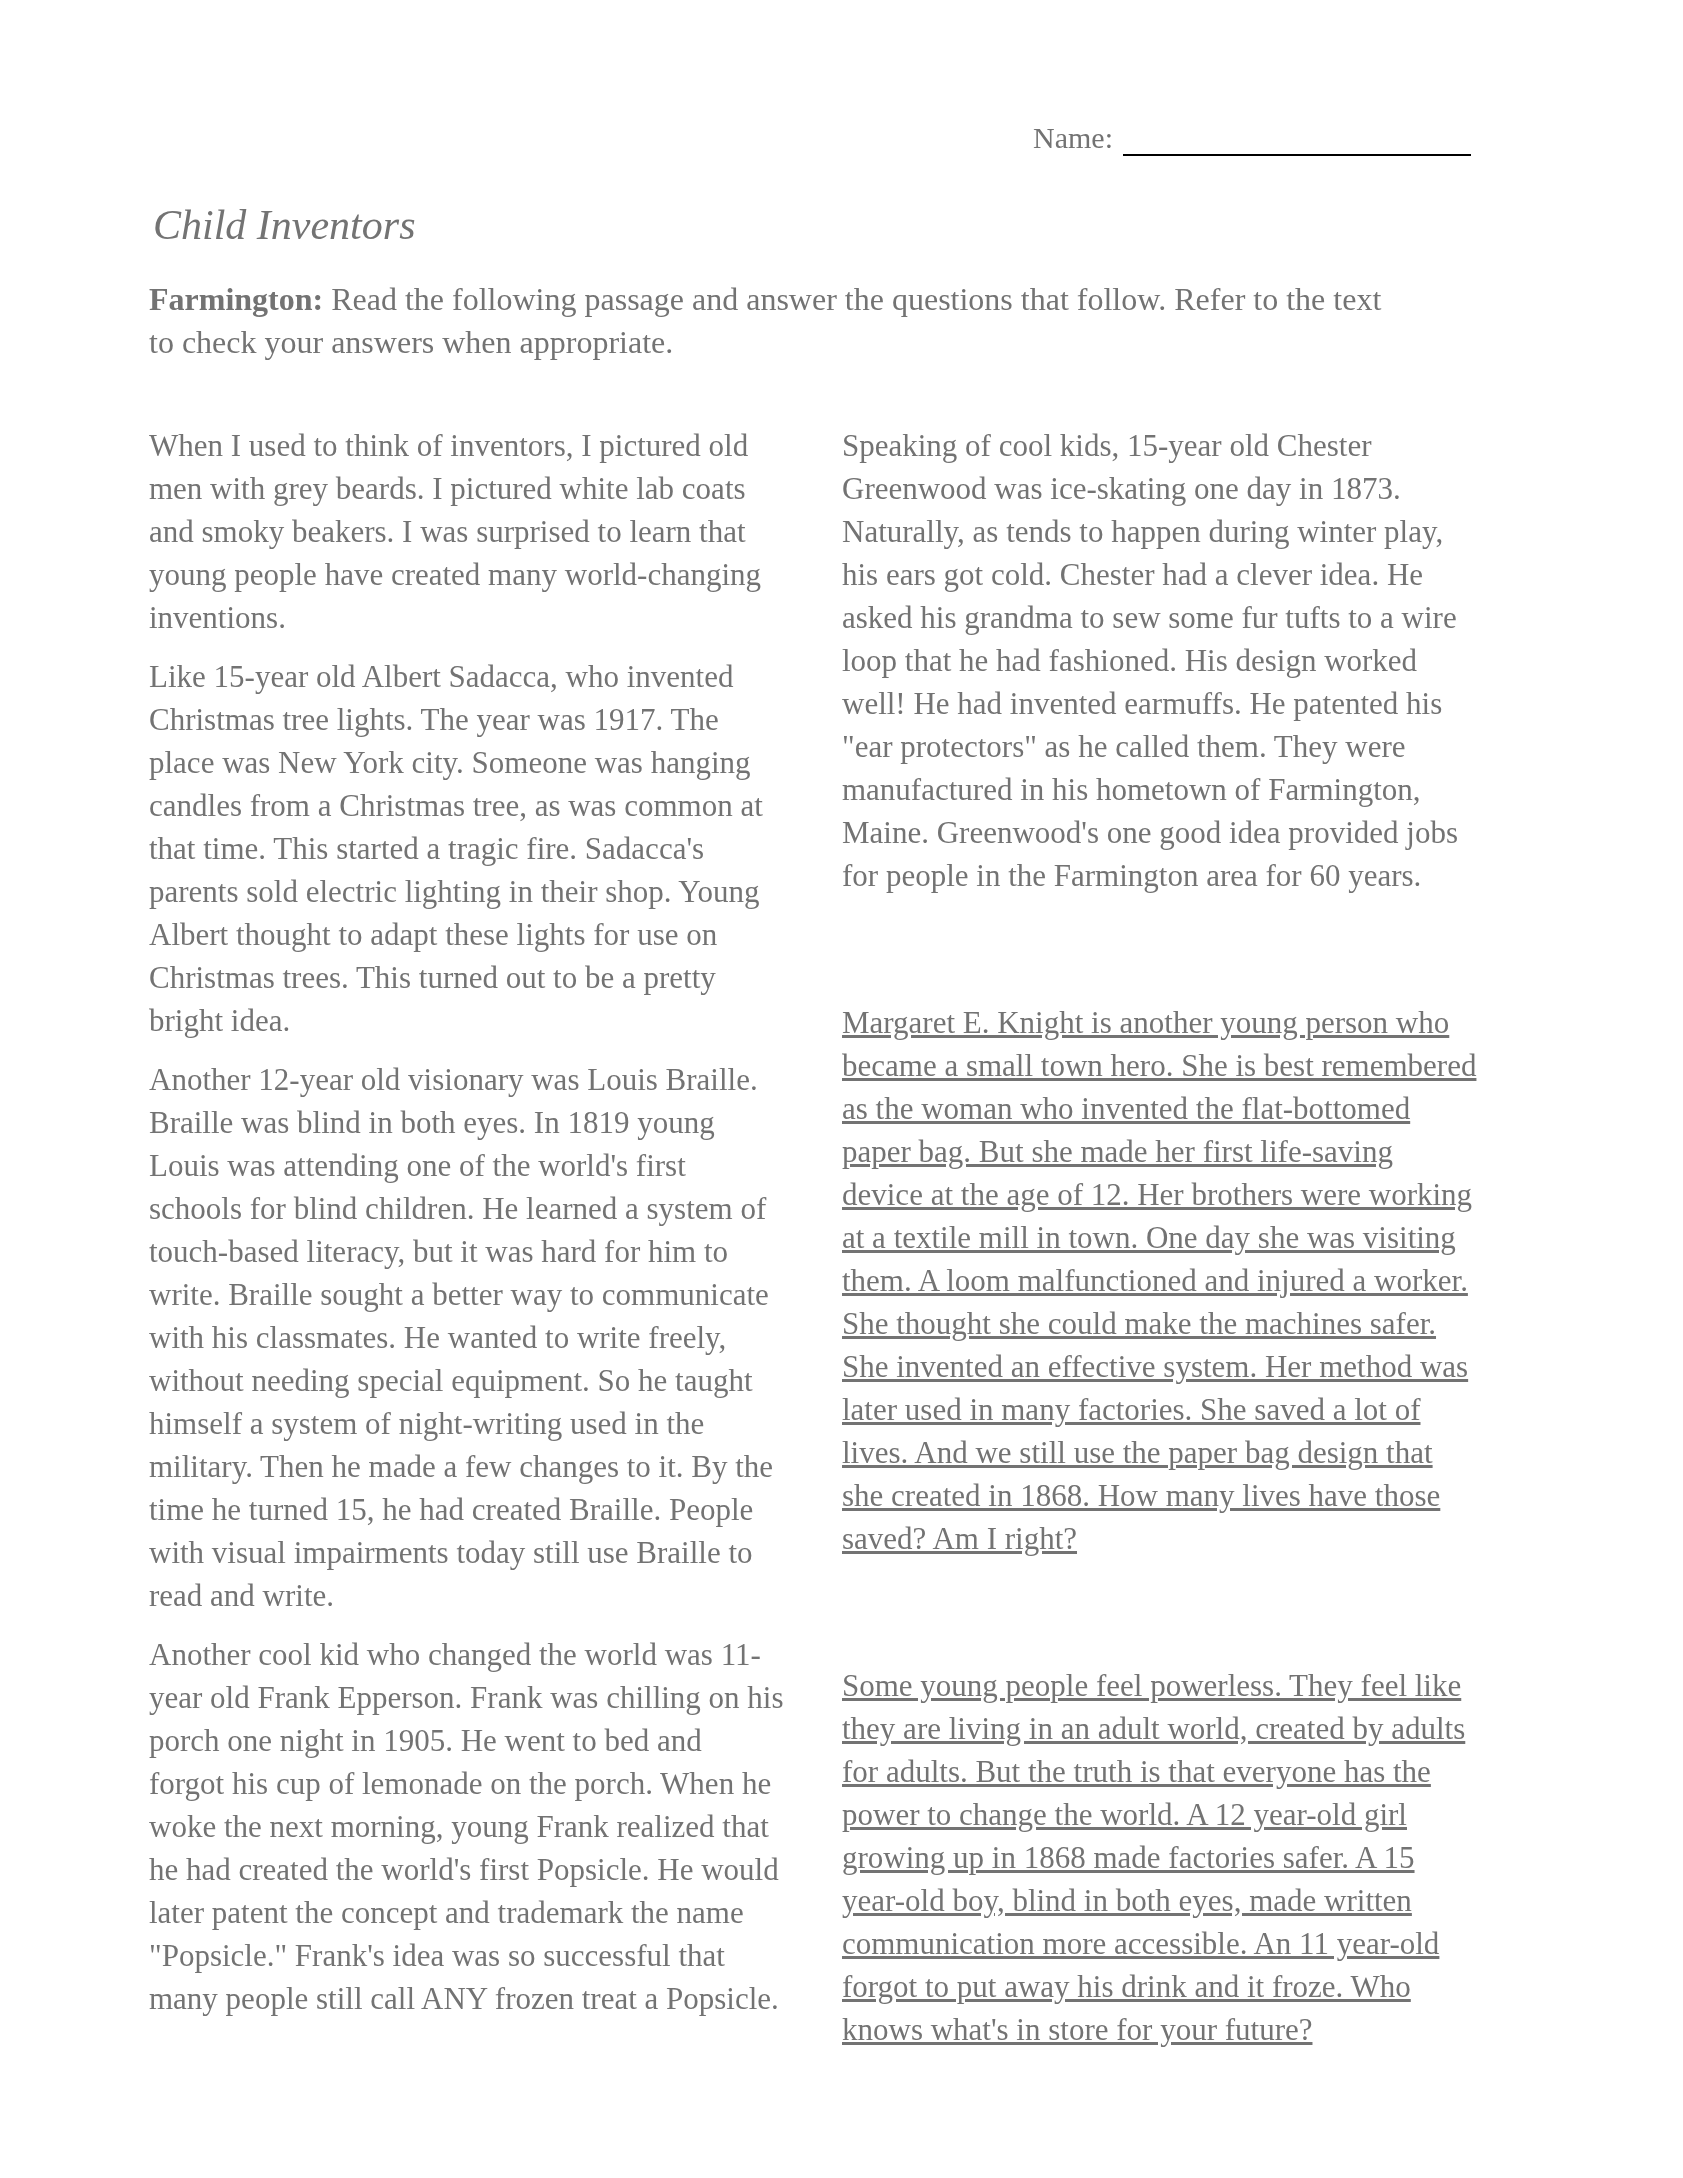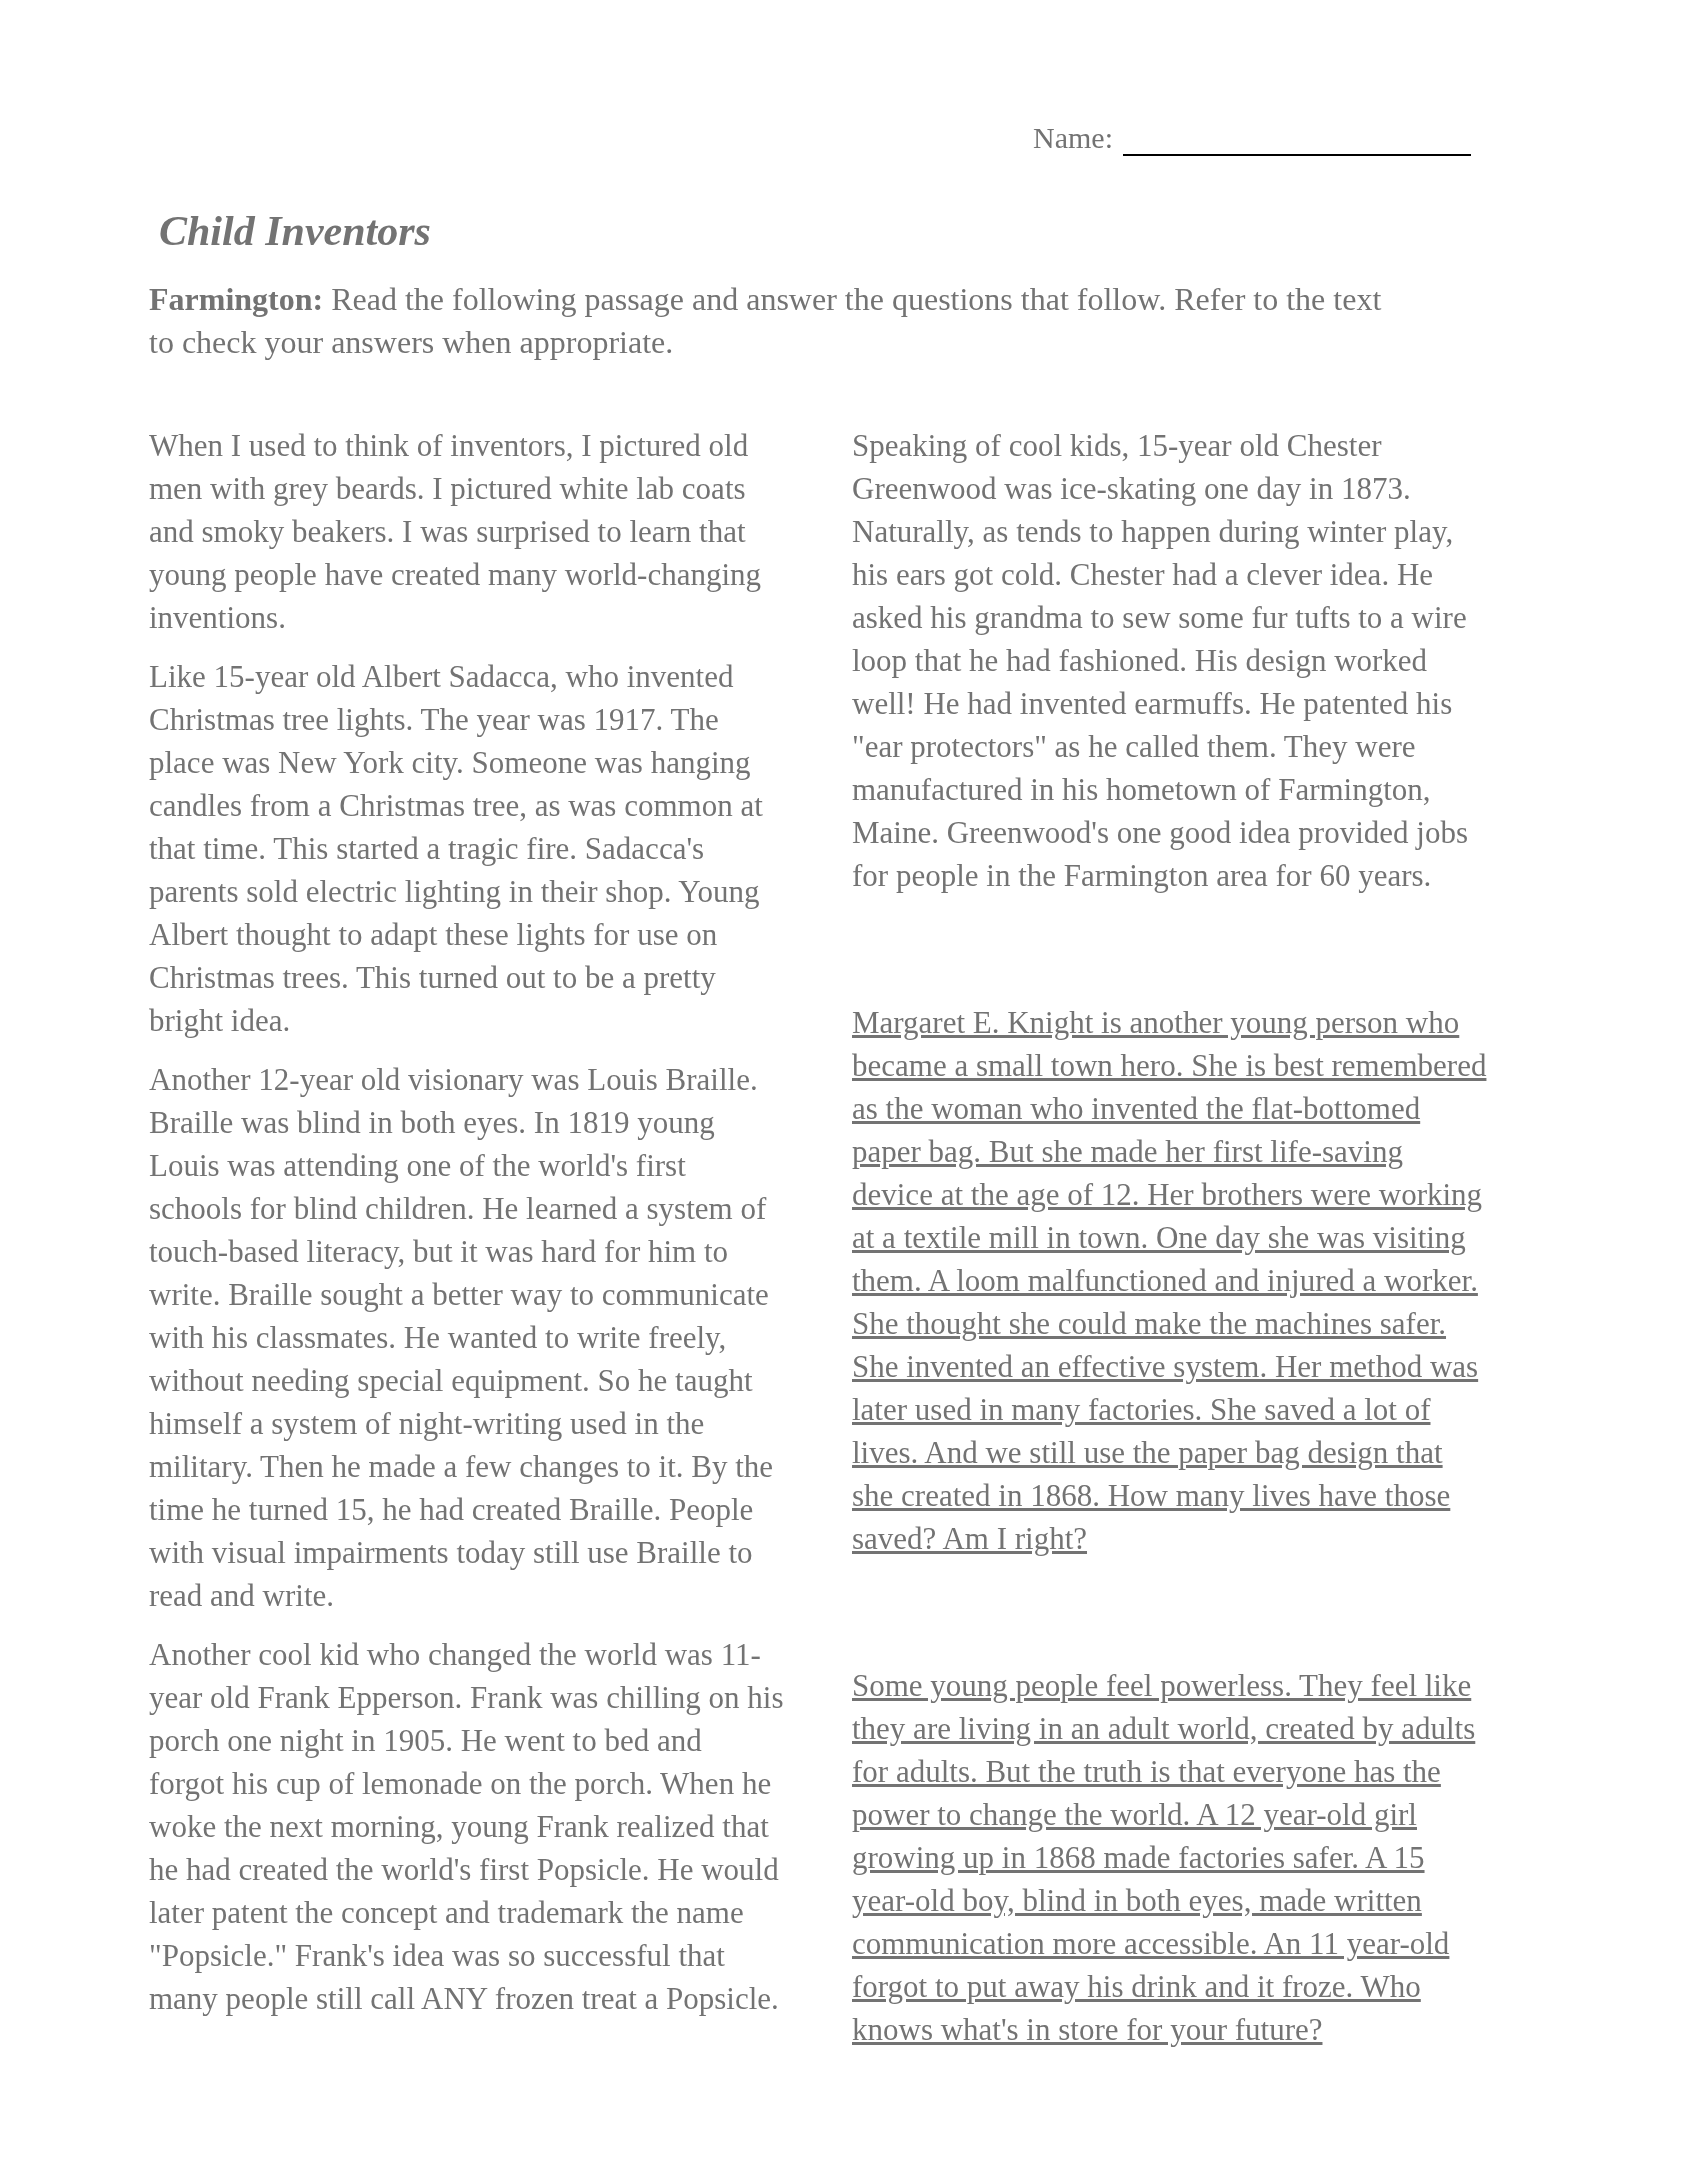--- a/index.html
+++ b/index.html
@@ -34,43 +34,42 @@
     top: 145px;
     margin: 0;
     font-size: 42px;
     font-weight: bold;
     line-height: 51px;
   }
   .subtitle {
     position: absolute;
     left: 149px;
     top: 196px;
-    margin: 10px;
+    margin: 4px;
     font-size: 42px;
-    font-weight: bold;
+    font-weight: normal;
     font-style: italic;
     line-height: 51px;
   }
   .directions {
     position: absolute;
     left: 149px;
     top: 278px;
     margin: 0;
     width: 1436px;
     font-size: 32px;
     line-height: 43px;
     white-space: pre-line;
   }
   .directions .dir-label { font-weight: bold; }
   .columns {
     position: absolute;
     left: 149px;
     top: 424px;
     display: flex;
-    gap: 10px;
   }
   .col { width: 693px; }
   .para {
     margin: 0;
     font-size: 31px;
     line-height: 43px;
     white-space: pre-line;
   }
   .col-left .para + .para { margin-top: 16px; }
   .col-right .para + .para { margin-top: 104px; text-decoration: underline; }

